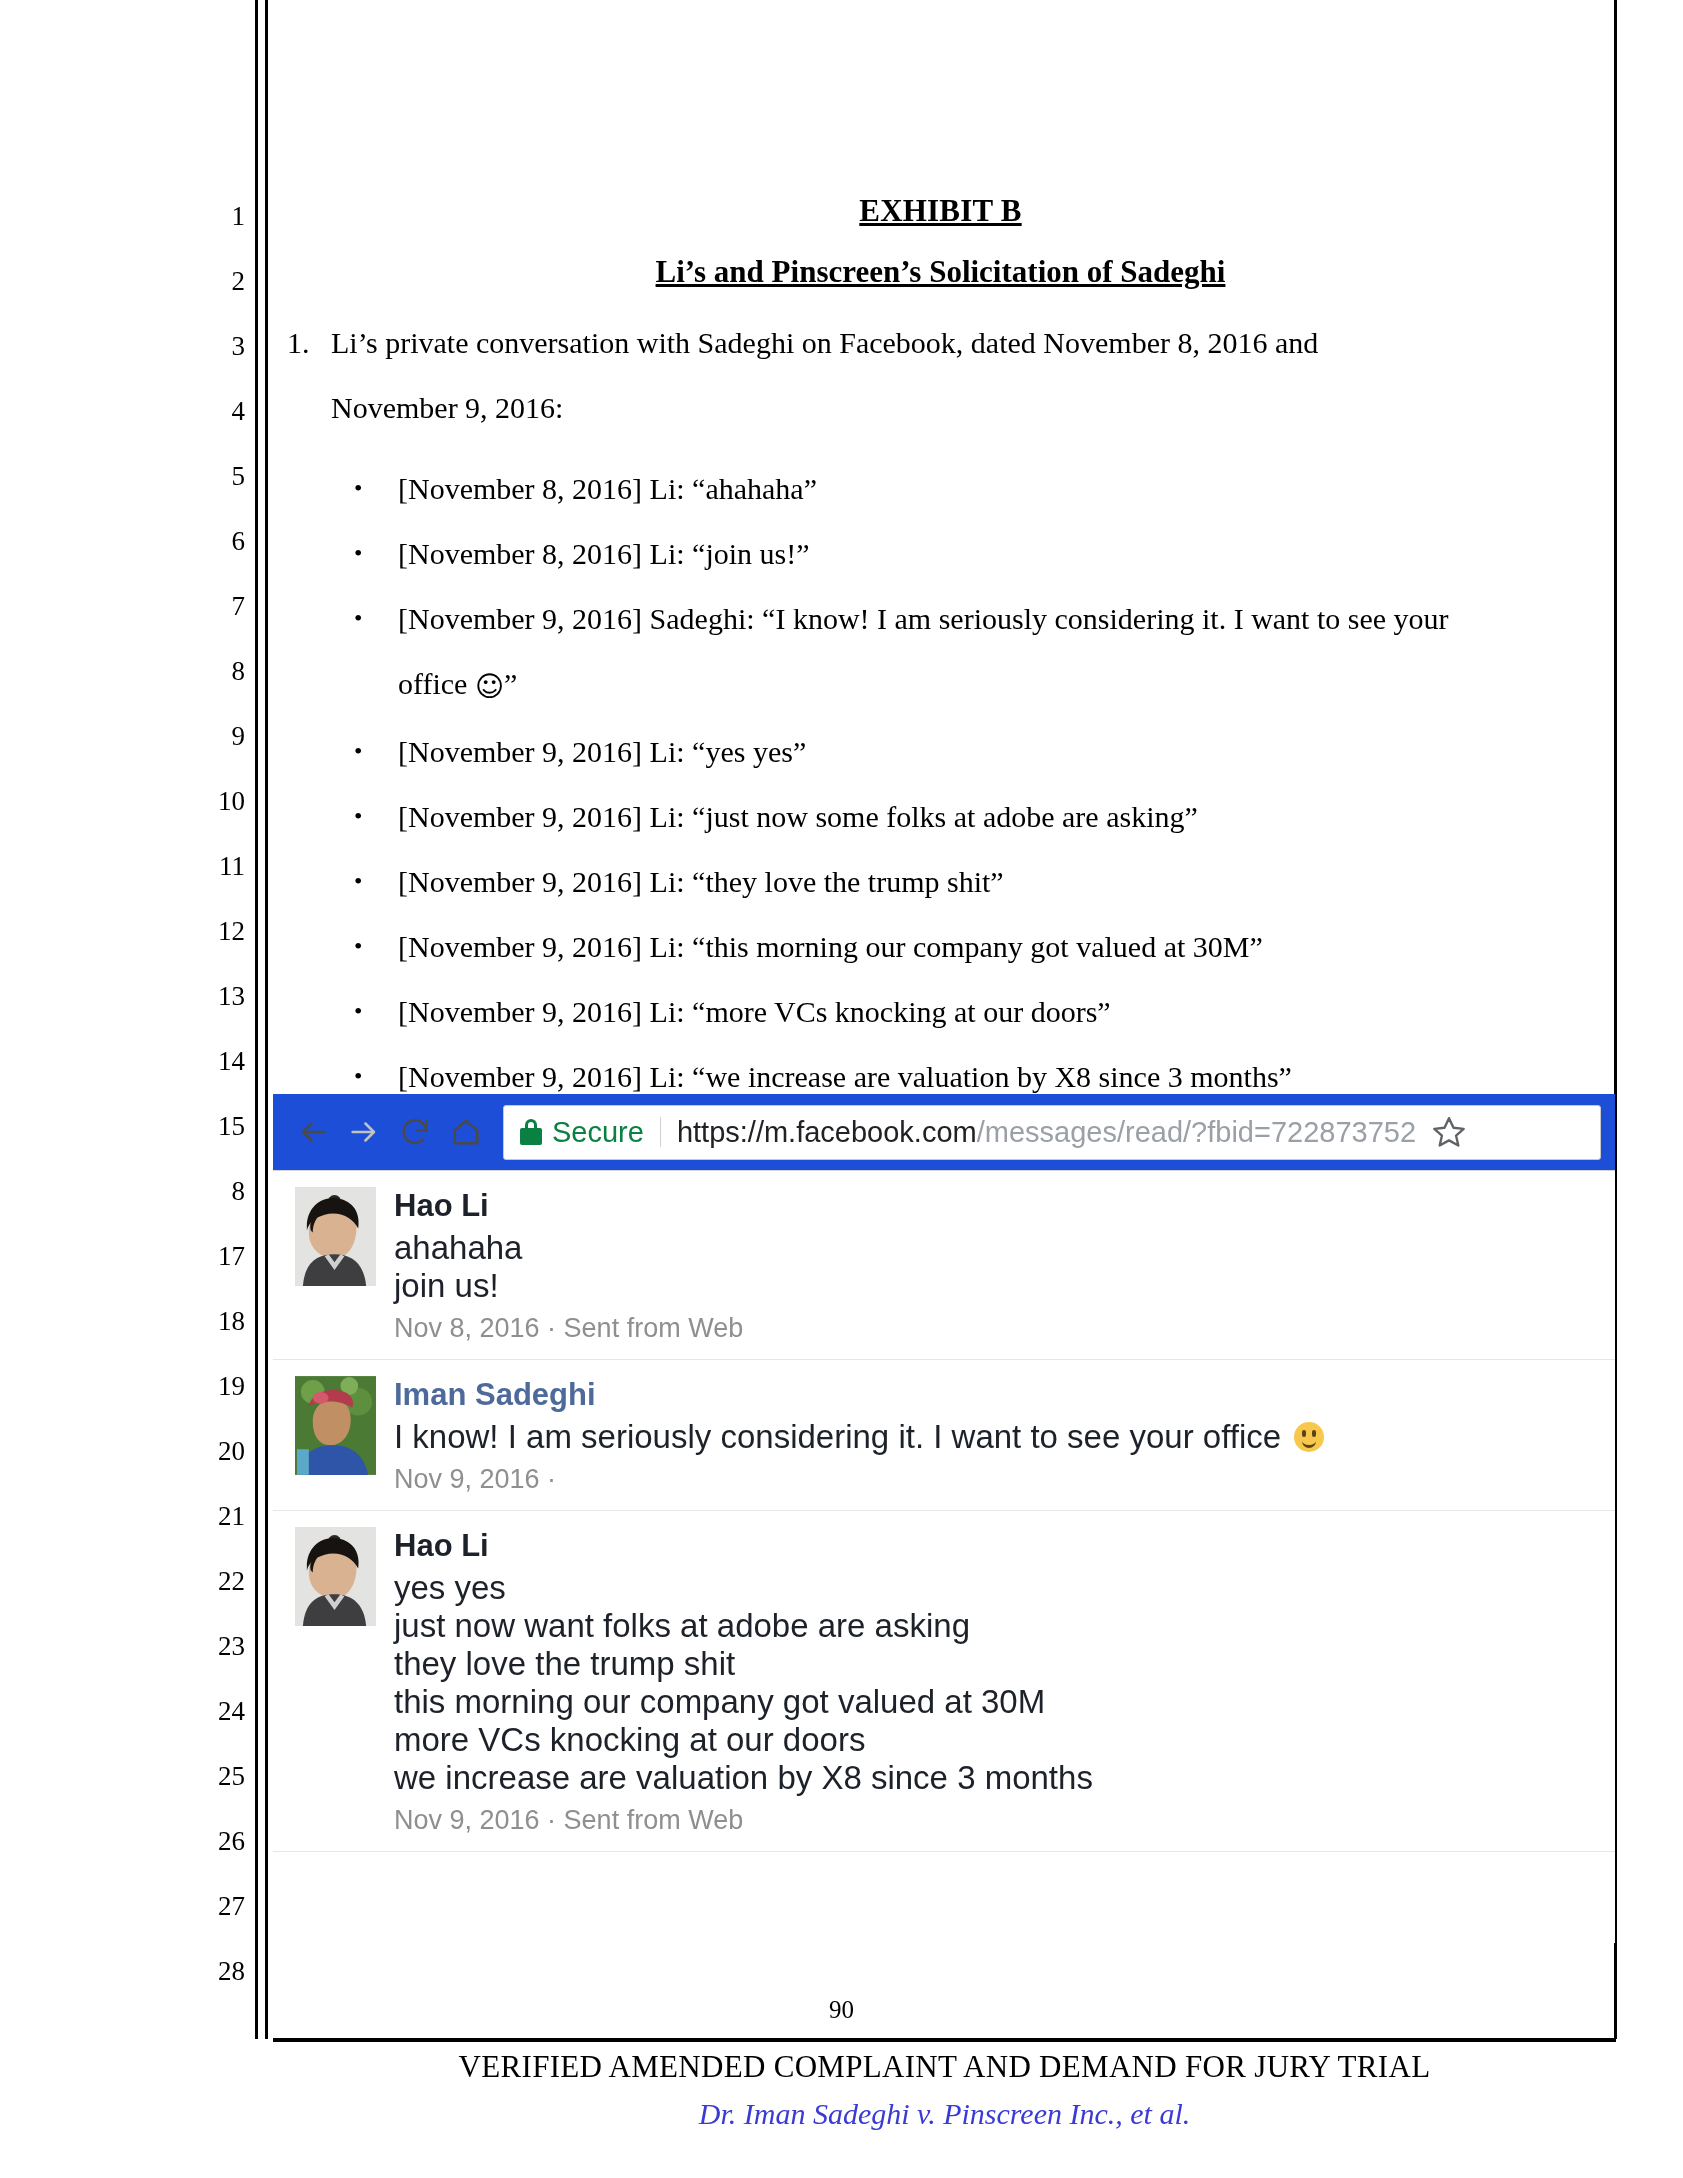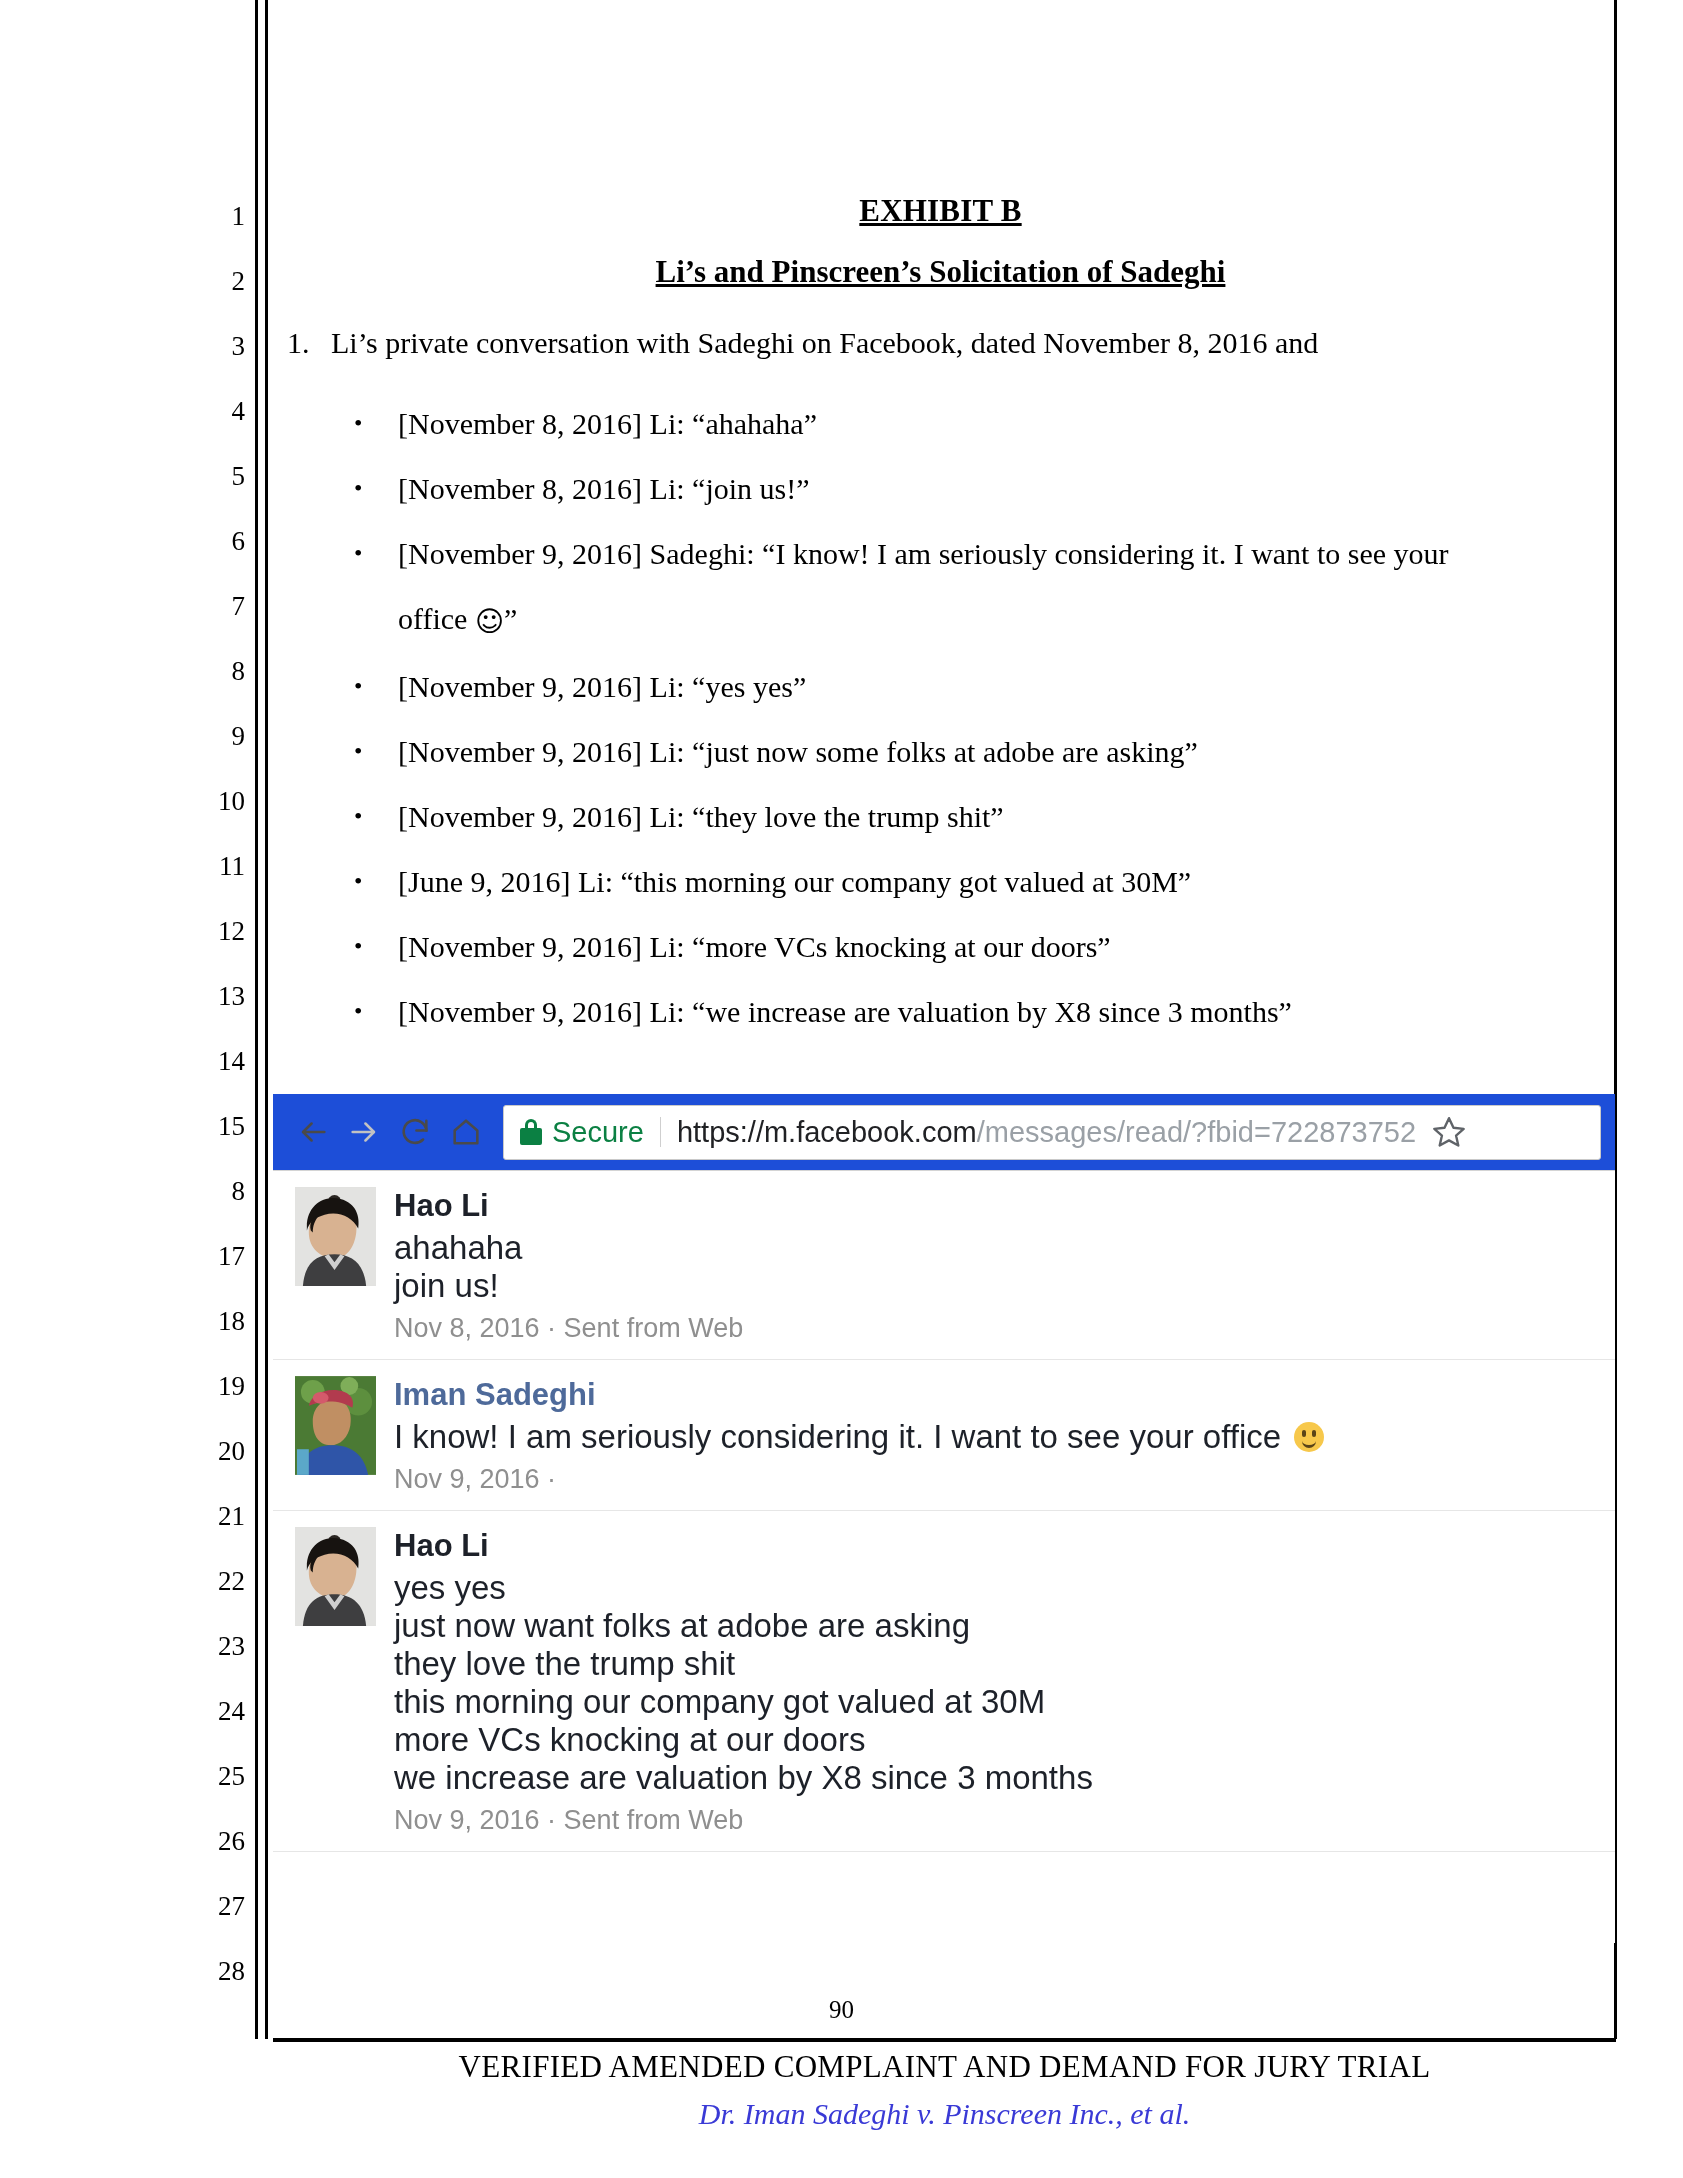--- a/index.html
+++ b/index.html
@@ -379,32 +379,33 @@
     </div>
 
     <div class="exhibit-subtitle">
       <span>Li’s and Pinscreen’s Solicitation of Sadeghi</span>
     </div>
 
     <div class="numbered-item">
       <div class="num">1.</div>
       <div class="body">
         <span>Li’s private conversation with Sadeghi on Facebook, dated November 8, 2016 and</span>
+        <span class="lastline">November 9, 2016:</span>
       </div>
     </div>
 
     <ul class="bullets" id="bullet-list">
         <li>[November 8, 2016] Li: “ahahaha”</li>
         <li>[November 8, 2016] Li: “join us!”</li>
         <li>[November 9, 2016] Sadeghi: “I know! I am seriously considering it. I want to see your</li>
         <li class="cont" style="list-style: none;"><span>office </span><span class="smiley-glyph">☺</span><span>”</span></li>
         <li>[November 9, 2016] Li: “yes yes”</li>
         <li>[November 9, 2016] Li: “just now some folks at adobe are asking”</li>
         <li>[November 9, 2016] Li: “they love the trump shit”</li>
-        <li>[June 9, 2016] Li: “this morning our company got valued at 30M”</li>
+        <li>[November 9, 2016] Li: “this morning our company got valued at 30M”</li>
         <li>[November 9, 2016] Li: “more VCs knocking at our doors”</li>
         <li>[November 9, 2016] Li: “we increase are valuation by X8 since 3 months”</li>
       </ul>
 
   </div>
 
   <div class="browser-shot">
 
     <div class="browser-toolbar">
 

